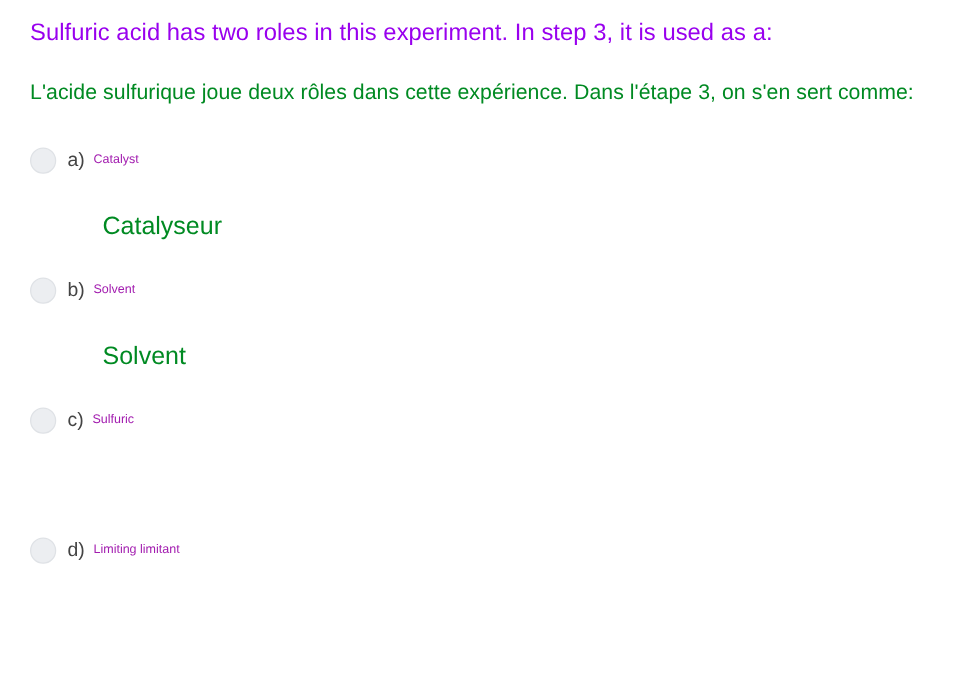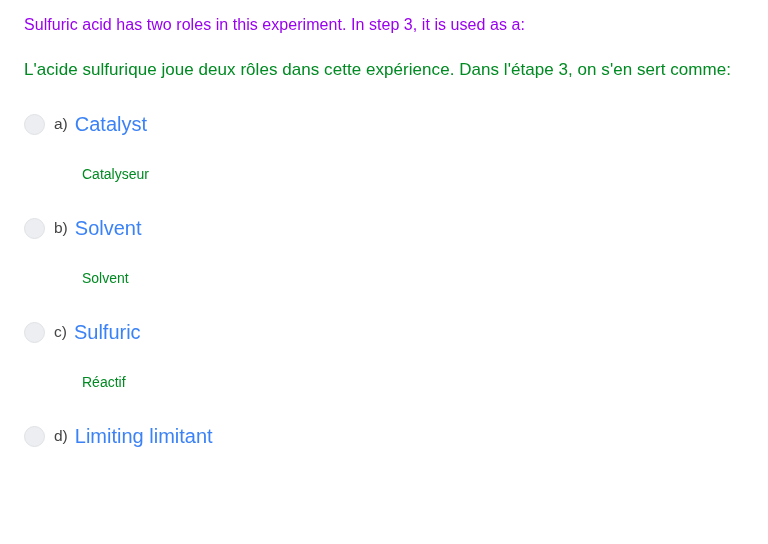--- a/index.html
+++ b/index.html
@@ -21,21 +21,21 @@
     height: 544px;
     box-sizing: border-box;
   }
 
   
   .stem {
     padding: 14px 24px 0 24px;
   }
   .stem-en {
     color: #9900ee;
-    font-size: 16px;
+    font-size: 19px;
     line-height: 1.35;
     margin: 0 0 1px 0;
     letter-spacing: 0.05px;
   }
   .stem-fr {
     color: #008a22;
     font-size: 17px;
     line-height: 1.45;
     margin: 22px 0 0 0;
     max-width: 722px;
@@ -69,27 +69,27 @@
     margin-right: 9px;
     cursor: pointer;
   }
   .opt-letter {
     color: #444444;
     font-size: 15.5px;
     margin-right: 7px;
     line-height: 1;
   }
   .opt-en {
-    color: #3b82f6;
-    font-size: 20px;
+    color: #a21caf;
+    font-size: 10px;
     line-height: 1;
   }
   .opt-fr {
     color: #008a22;
-    font-size: 14px;
+    font-size: 20px;
     line-height: 1;
     margin-left: 58px;
     margin-top: 30px;
   }
 </style>
 </head>
 <body>
 
 <div class="page">
 
@@ -117,21 +117,20 @@
       </div>
       <div class="opt-fr">Solvent</div>
     </div>
 
     <div class="option">
       <div class="option-primary">
         <span class="radio"></span>
         <span class="opt-letter">c)</span>
         <span class="opt-en">Sulfuric</span>
       </div>
-      <div class="opt-fr">Réactif</div>
     </div>
 
     <div class="option">
       <div class="option-primary">
         <span class="radio"></span>
         <span class="opt-letter">d)</span>
         <span class="opt-en">Limiting limitant</span>
       </div>
     </div>
 

